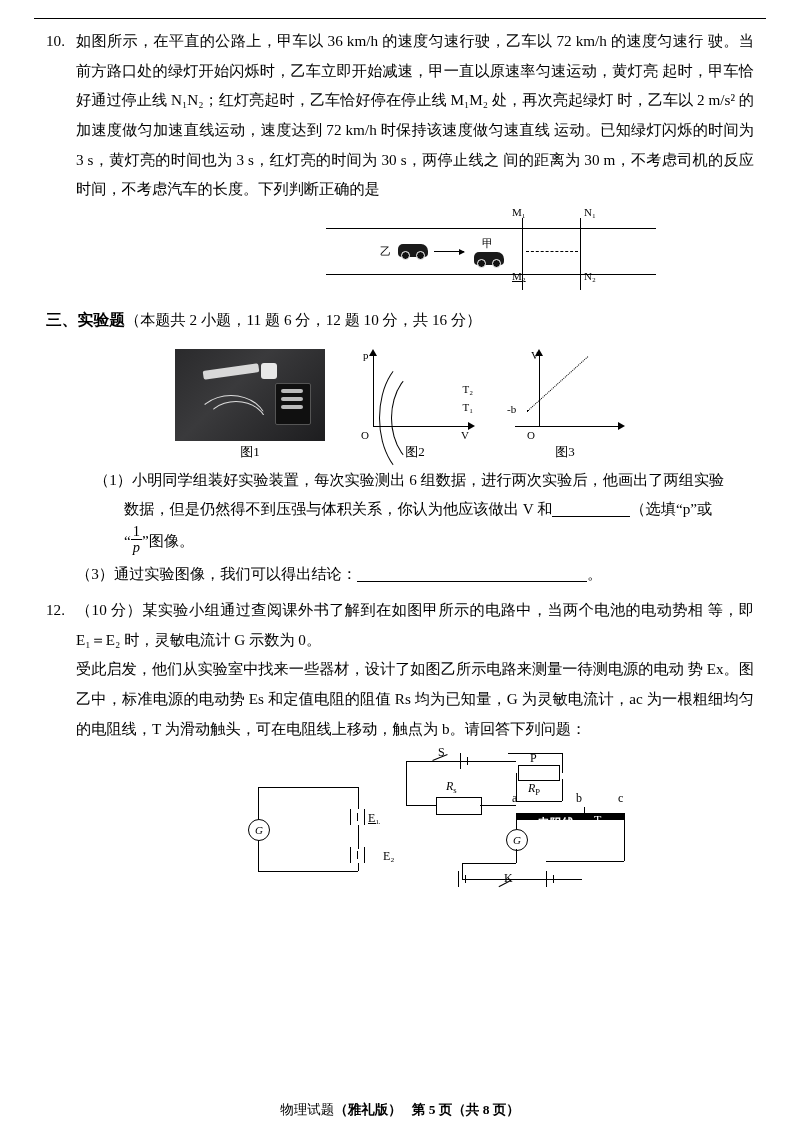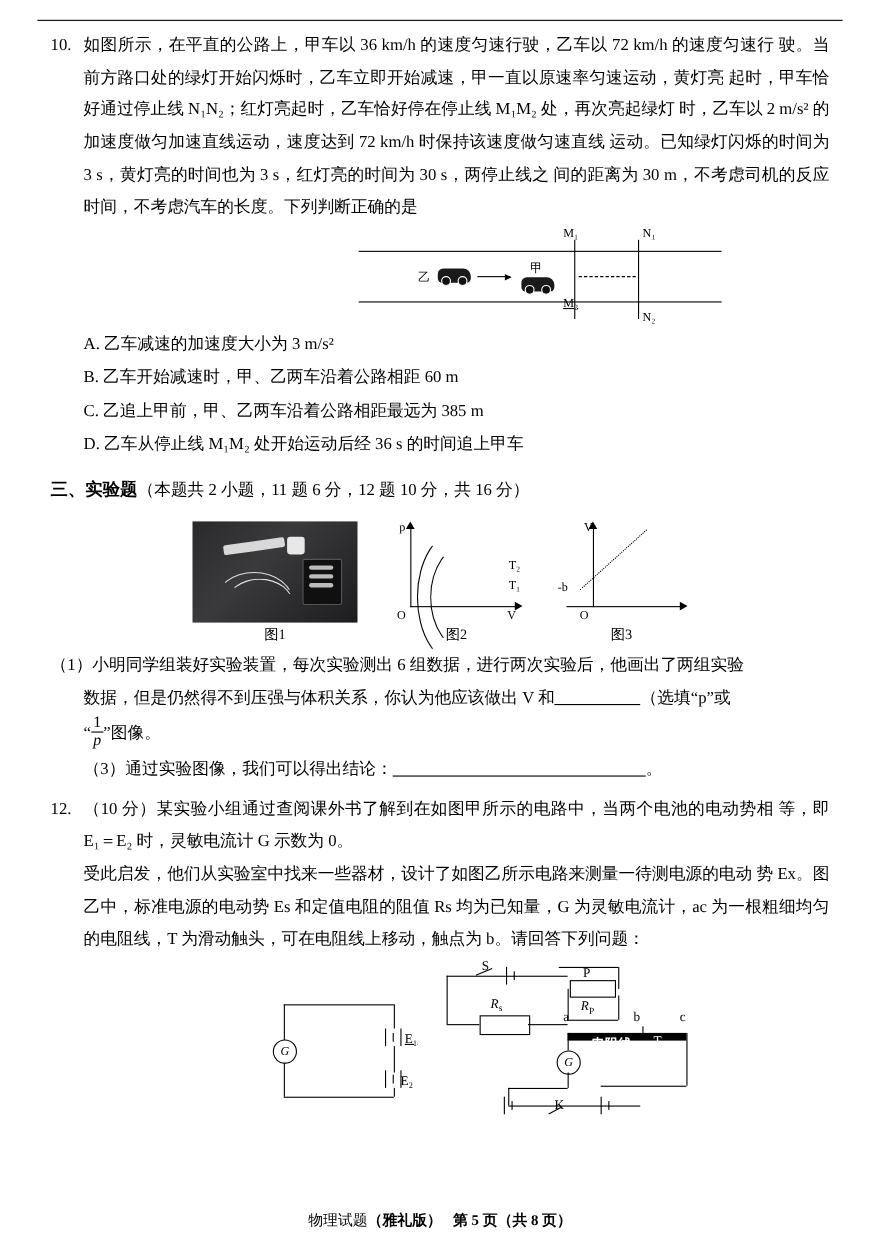--- a/index.html
+++ b/index.html
@@ -232,37 +232,31 @@
   <div class="fig-road">
     <div class="road-line road-top"></div>
     <div class="road-line road-bot"></div>
 
     <div class="vline" style="left:196px;"></div>
     <div class="vline" style="left:254px;"></div>
 
     <span class="lbl" style="left:186px; top:-6px;">M₁</span>
     <span class="lbl" style="left:186px; top:58px;text-decoration:underline;">M₂</span>
     <span class="lbl" style="left:258px; top:-6px;">N₁</span>
-    <span class="lbl" style="left:258px; top:71px;">N₂</span>
+    <span class="lbl" style="left:258px; top:58px;">N₂</span>
 
     <span class="lbl" style="left:54px; top:32px;">乙</span>
     <div class="car" style="left:72px; top:32px;"></div>
     <div class="arrow" style="left:108px; top:39px; width:30px;"></div>
     <span class="lbl" style="left:156px; top:24px;">甲</span>
     <div class="car" style="left:148px; top:40px;"></div>
 
     <div class="dash" style="left:200px; top:39px; width:52px;"></div>
   </div>
 
-  <div class="opts">
-    <div class="opt">A. 乙车减速的加速度大小为 3 m/s²</div>
-    <div class="opt">B. 乙车开始减速时，甲、乙两车沿着公路相距 60 m</div>
-    <div class="opt">C. 乙追上甲前，甲、乙两车沿着公路相距最远为 385 m</div>
-    <div class="opt">D. 乙车从停止线 M₁M₂ 处开始运动后经 36 s 的时间追上甲车</div>
-  </div>
 
   <div class="sec-head">
     <b>三、实验题</b><span>（本题共 2 小题，11 题 6 分，12 题 10 分，共 16 分）</span>
   </div>
 
   <div style="clear:both"></div>
 
   <div class="figs11">
     <div class="fig-block">
       <div class="photo">
@@ -303,21 +297,21 @@
         <div class="tiparrow-right"></div>
         <div style="position:absolute; left:22px; top:62px; width:82px; height:0; border-top:1.4px dotted #000; transform:rotate(-42deg); transform-origin:left center;"></div>
         <span class="lbl" style="left:26px; top:0px;">V</span>
         <span class="lbl" style="left:22px; bottom:0px;">O</span>
         <span class="lbl" style="left:2px; top:54px;">-b</span>
       </div>
       <div class="cap">图3</div>
     </div>
   </div>
 
-  <div class="q" style="margin-top:4px;">
+  <div class="q" style="margin-top:4px;margin-left:48px;">
     <div style="margin-left:0;">
       <span>（1）小明同学组装好实验装置，每次实验测出 6 组数据，进行两次实验后，他画出了两组实验</span><br>
       <span style="margin-left:30px; display:inline-block;">
         <span>数据，但是仍然得不到压强与体积关系，你认为他应该做出 V 和</span><span class="fill" style="width:78px;"></span><span>（选填“p”或</span>
       </span><br>
       <span style="margin-left:30px; display:inline-block;">
         “<span class="frac"><span class="num">1</span><span class="den"><i class="v">p</i></span></span><span>”图像。</span>
       </span>
     </div>
   </div>
@@ -355,21 +349,21 @@
         <div class="shrt" style="left:7px;"></div>
       <div class="lng" style="left:14px;"></div>
     </div>
     <span class="label-s" style="left:122px; top:60px;text-decoration:underline;">E₁</span>
 
     <div class="cell" style="left:104px; top:96px;">
       <div class="lng" style="left:0;"></div>
         <div class="shrt" style="left:7px;"></div>
       <div class="lng" style="left:14px;"></div>
     </div>
-    <span class="label-s" style="left:118px; top:98px;">E₂</span>
+    <span class="label-s" style="left:137px; top:98px;">E₂</span>
 
     <div class="gcircle" style="left:2px; top:68px;">G</div>
 
     <div class="wire-h" style="left:160px; top:10px; width:110px;"></div>
     <div class="wire-v" style="left:160px; top:10px; height:44px;"></div>
     <span class="label-s" style="left:192px; top:-6px;">S</span>
     <div style="position:absolute; left:186px; top:6px; width:16px; height:0; border-top:1.3px solid #000; transform:rotate(-22deg);"></div>
 
     <div class="cell" style="left:214px; top:2px;">
       <div class="lng" style="left:0;"></div>

